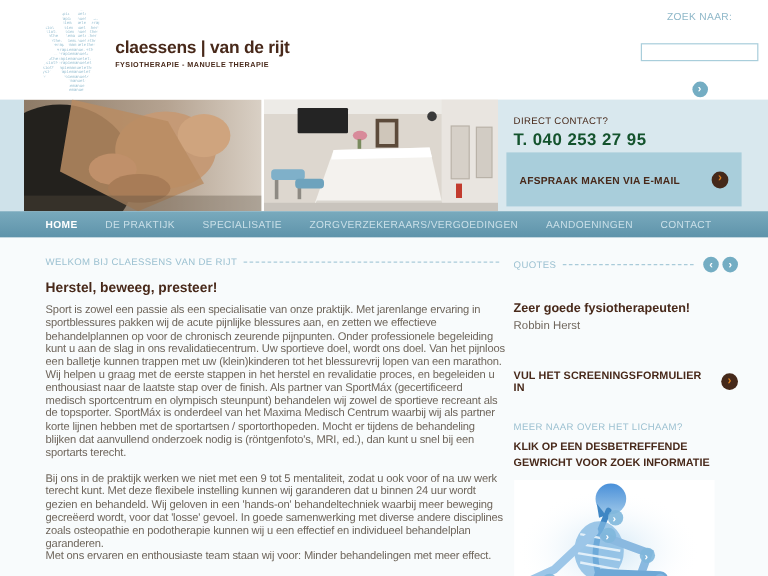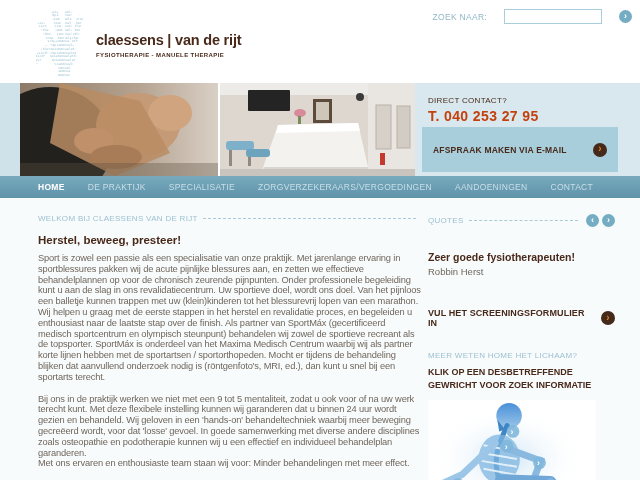--- a/index.html
+++ b/index.html
@@ -10,21 +10,21 @@
   }
 
   
   .header { position:absolute; top:0; left:0; width:640px; height:83px; background:#fff; }
   .logo { position:absolute; left:36px; top:4px; display:flex; align-items:flex-start; cursor:pointer; }
   .hand-svg { width:56px; height:75px; display:block; }
   .brand-block { margin:28px 0 0 4px; }
   .brand-name { font-size:14.5px; font-weight:bold; color:#48291a; letter-spacing:-0.2px; }
   .brand-sub { font-size:6px; font-weight:bold; color:#48291a; letter-spacing:0.4px; margin-top:4px; }
 
-  .search { position:absolute; top:9px; right:8px; display:flex; align-items:center; gap:17px; }
+  .search { position:absolute; top:9px; right:8px; display:flex; align-items:center; gap:17px;flex-direction:column; }
   .search-label { font-size:8.5px; color:#8fb8c9; letter-spacing:0.3px; }
   .search-input {
     width:98px; height:15px; border:1px solid #a9cedb; background:#fff;
     font-size:9px; padding:0 3px; outline:none; color:#6f665c;
   }
   .circ {
     width:13px; height:13px; border-radius:50%; background:#74adc3; color:#fff;
     display:inline-flex; align-items:center; justify-content:center;
     font-size:9px; font-weight:bold; line-height:1; cursor:pointer; border:none; flex:0 0 auto;
     padding-bottom:1px;
@@ -37,21 +37,21 @@
 
   
   .photo-band { position:absolute; top:83px; left:0; width:640px; height:93px; display:flex;border-radius:23px; }
   .left-strip { width:20px; height:100%; background:#cfe2ea; }
   .photo { height:100%; display:block; }
   .photo svg { width:100%; height:100%; display:block; }
   .photo1 { width:198px; }
   .photo2 { width:195px; margin-left:2px; }
   .contact-panel { flex:1; background:#d9e8ee; position:relative; }
   .contact-label { font-size:8px; color:#48291a; letter-spacing:0.3px; margin:13px 0 0 13px; }
-  .contact-phone { font-size:14px; font-weight:bold; color:#c2410c; letter-spacing:0.4px; margin:3px 0 0 13px; }
+  .contact-phone { font-size:14px; font-weight:bold; color:#14532d; letter-spacing:0.4px; margin:3px 0 0 13px; }
   .email-box {
     position:absolute; left:7px; top:44px; width:196px; height:45px; background:#a9cedb;
     display:flex; align-items:center; justify-content:space-between; padding:0 11px; cursor:pointer;
   }
   .email-box span.txt { font-size:8.5px; font-weight:bold; color:#48291a; letter-spacing:0.2px; }
 
   
   .nav {
     position:absolute; top:176px; left:0; width:640px; height:22px;
     background:linear-gradient(#79aabd, #5e93aa);
@@ -248,21 +248,21 @@
       <div class="appointment">
         <div class="cta-row">
           <span class="txt">VUL HET SCREENINGSFORMULIER IN</span>
           <span class="circ-dark">
               <span>›</span>
             </span>
         </div>
       </div>
 
       <div class="body-info">
-        <div class="side-label">MEER WETEN HOME HET LICHAAM?</div>
+        <div class="side-label">MEER NAAR OVER HET LICHAAM?</div>
         <div class="body-cta">KLIK OP EEN DESBETREFFENDE GEWRICHT VOOR ZOEK INFORMATIE</div>
         <div class="anatomy-wrap">
           <svg viewBox="0 0 170 112" width="168" height="110">
             <defs>
               <radialGradient id="glow" cx="0.5" cy="0.5" r="0.5">
                 <stop offset="0" stop-color="#cfe6f5"></stop>
                   <stop offset="1" stop-color="#ffffff" stop-opacity="0"></stop>
               </radialGradient>
               <linearGradient id="bone" x1="0" y1="0" x2="0" y2="1">
                 <stop offset="0" stop-color="#4a90d9"></stop>

